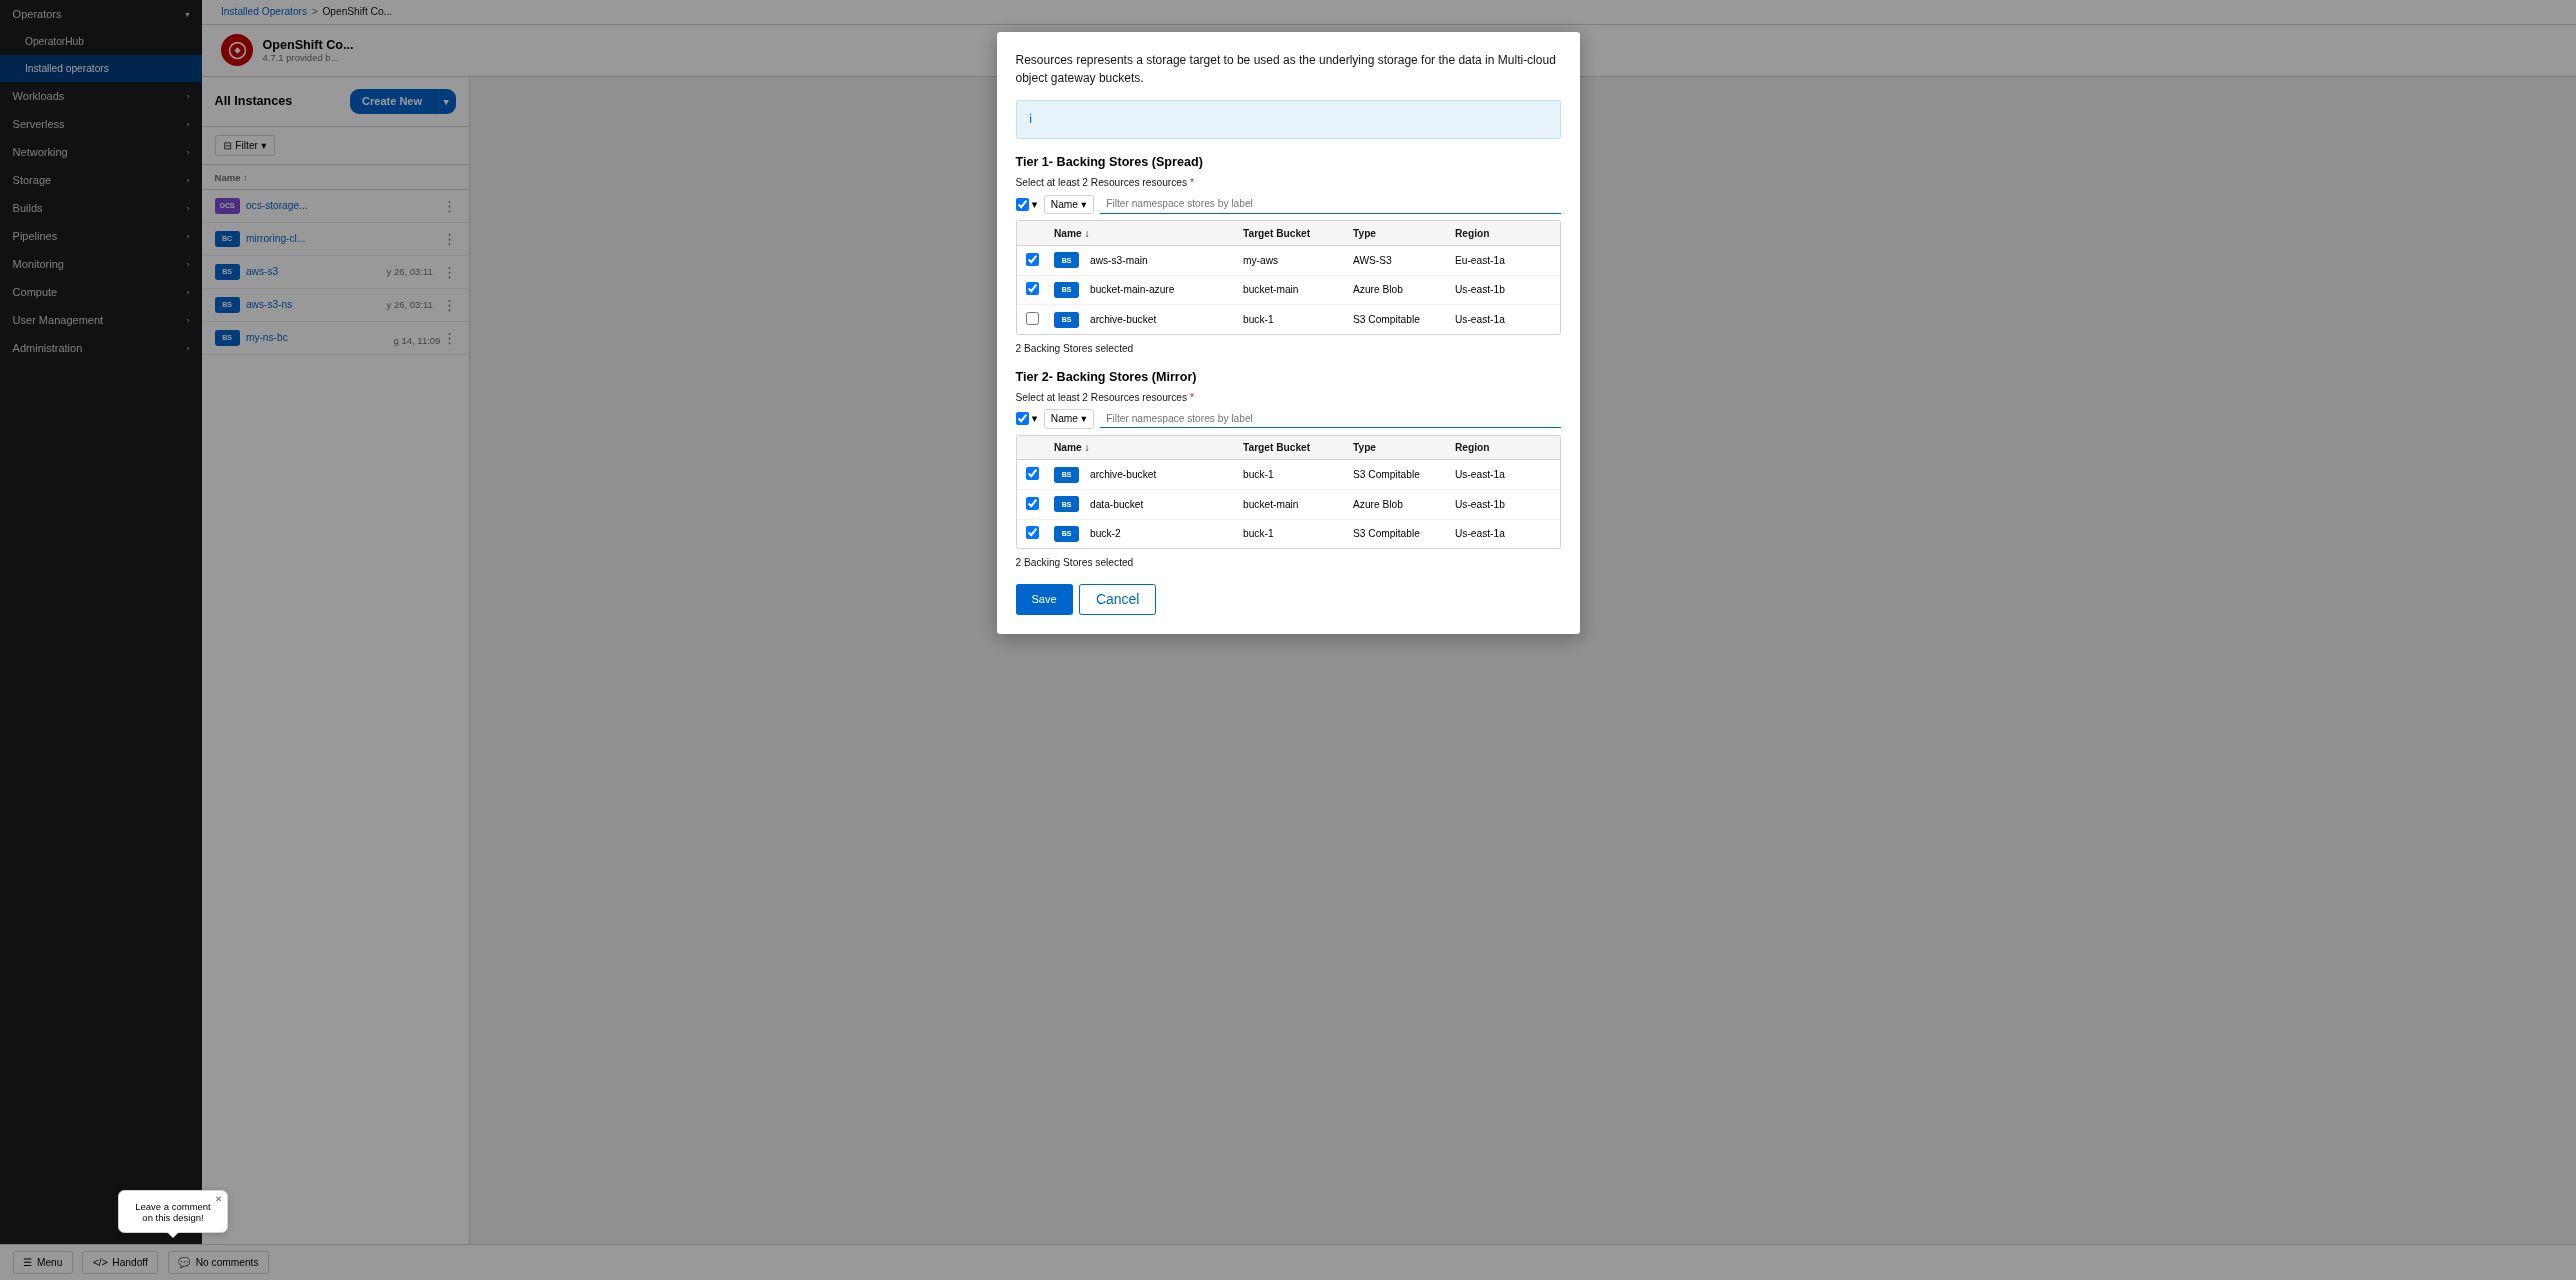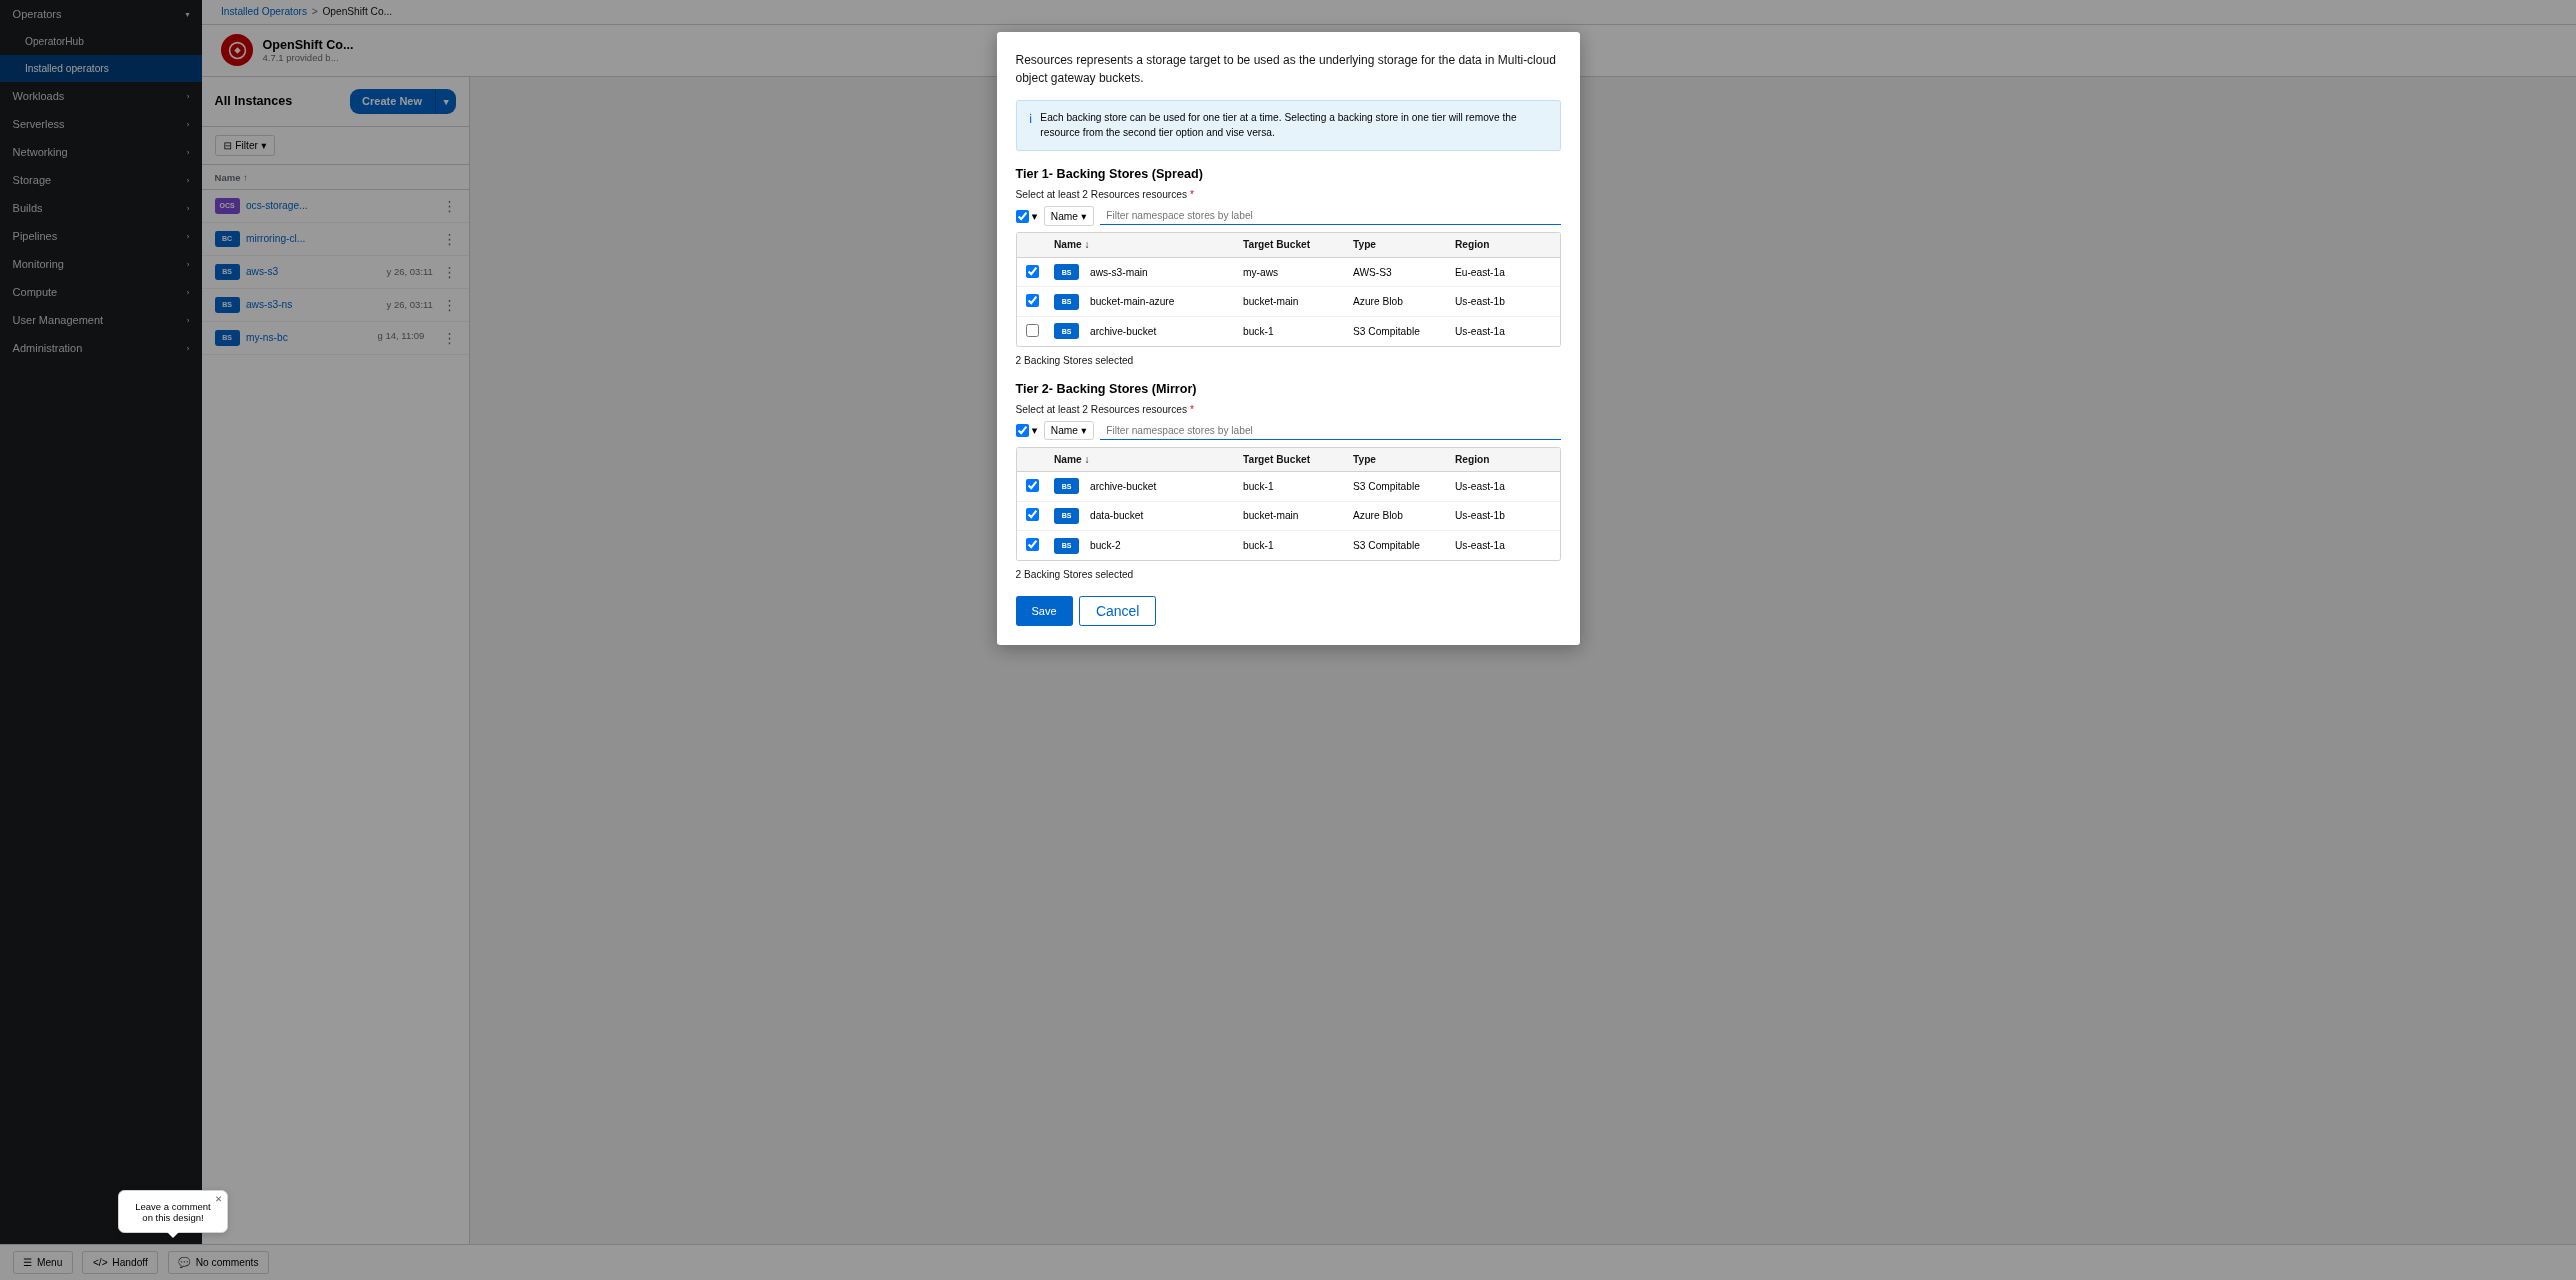--- a/index.html
+++ b/index.html
@@ -530,39 +530,38 @@
         <div style="display:flex;align-items:center;gap:9.5px;">
           <span class="instance-date">y 26, 03:11</span>
           <span class="instance-dots">⋮</span>
         </div>
       </div>
       <div class="instance-row">
         <div class="instance-name-cell">
           <span class="badge badge-bs">BS</span>
           <span class="instance-name">my-ns-bc</span>
         </div>
-        <div style="display:flex;align-items:flex-start;gap:18px;margin-left:30px;">
+        <div style="display:flex;align-items:flex-end;gap:2px;margin-left:30px;">
           <span class="instance-date">g 14, 11:09</span>
           <span class="instance-dots">⋮</span>
         </div>
       </div>
     </div>
 
     <div style="flex:1;background:#f0f0f0;"></div>
   </div>
 </div>
 
 <div class="modal-overlay">
   <div class="modal">
 
     <p class="modal-desc">Resources represents a storage target to be used as the underlying storage for the data in Multi-cloud object gateway buckets.</p>
 
     <div class="info-banner">
       <span class="info-icon">ℹ</span>
-      <span>Each backing store can be used for one tier at a time. Selecting a backing store in one tier will remove the resource from the second tier option and vise versa.</span>
     </div>
 
     <div>
       <div class="tier-title">Tier 1- Backing Stores (Spread)</div>
       <div class="select-label">
         <span>Select at least 2 Resources resources</span>
         <span class="required">*</span>
       </div>
 
       <div class="table-filter-row">

